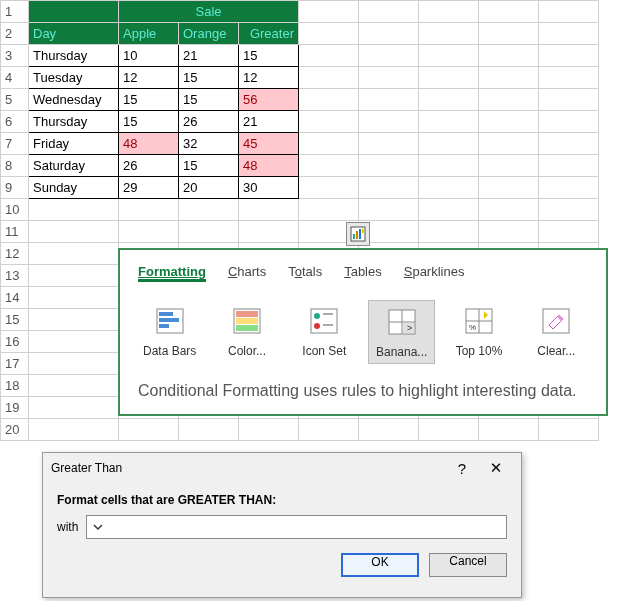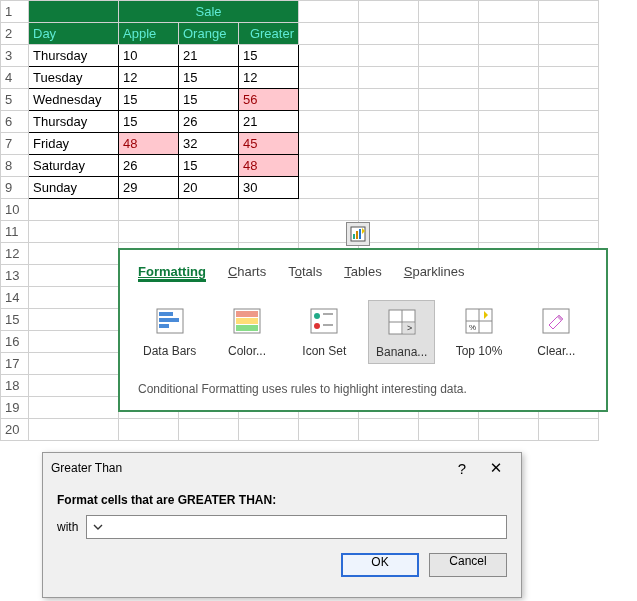--- a/index.html
+++ b/index.html
@@ -115,21 +115,21 @@
   }
   .qa-item .ic {
     width: 34px;
     height: 34px;
     margin: 0 auto 6px auto;
     display: flex;
     align-items: center;
     justify-content: center;
   }
   .qa-foot {
-    font-size: 12px;
+    font-size: 16px;
     color: #555;
     padding: 14px 6px 6px 6px;
   }
   .dialog {
     position: absolute;
     left: 42px;
     top: 452px;
     width: 480px;
     border: 1px solid #999;
     background: #f0f0f0;

